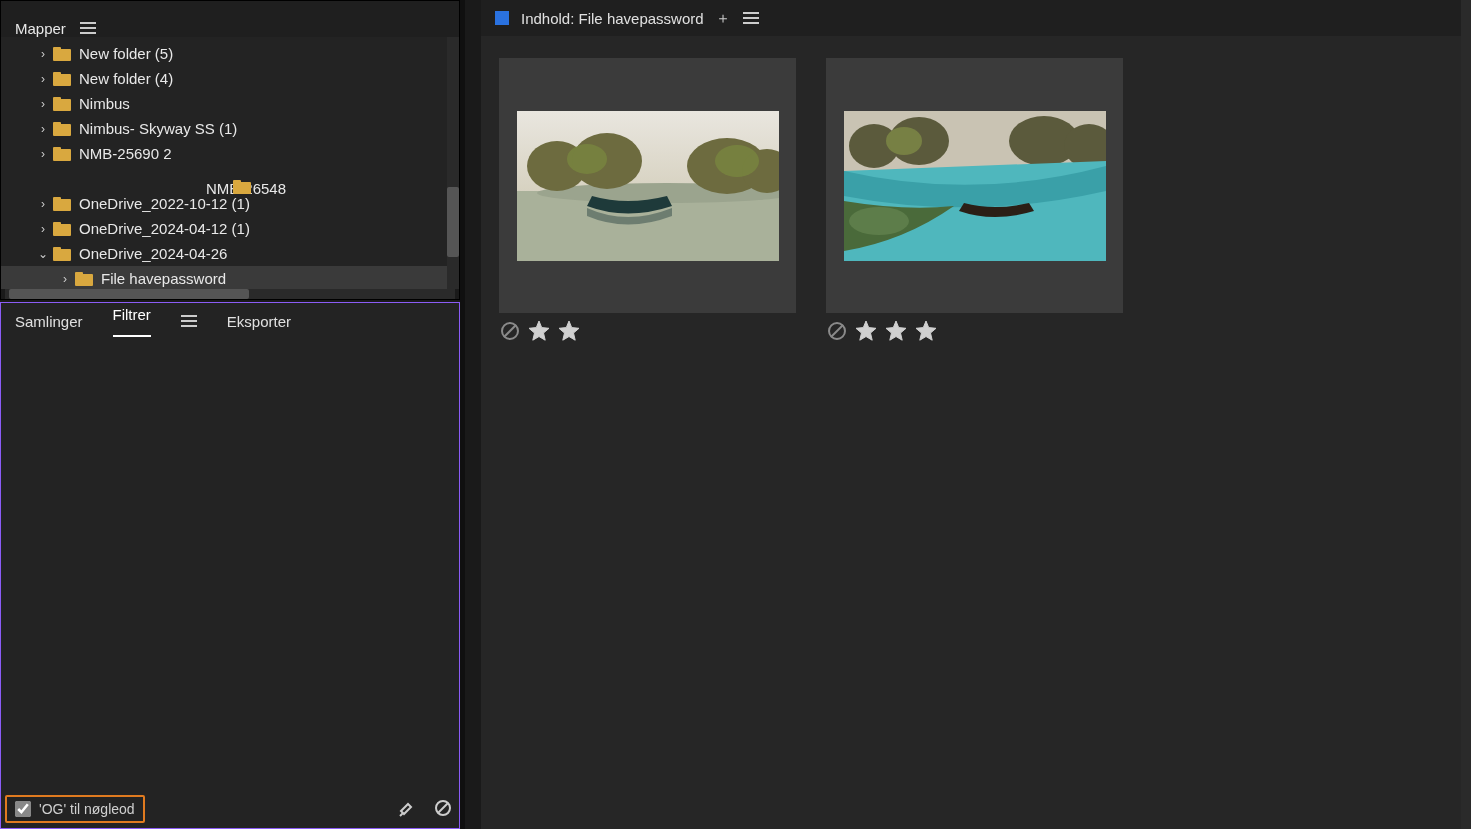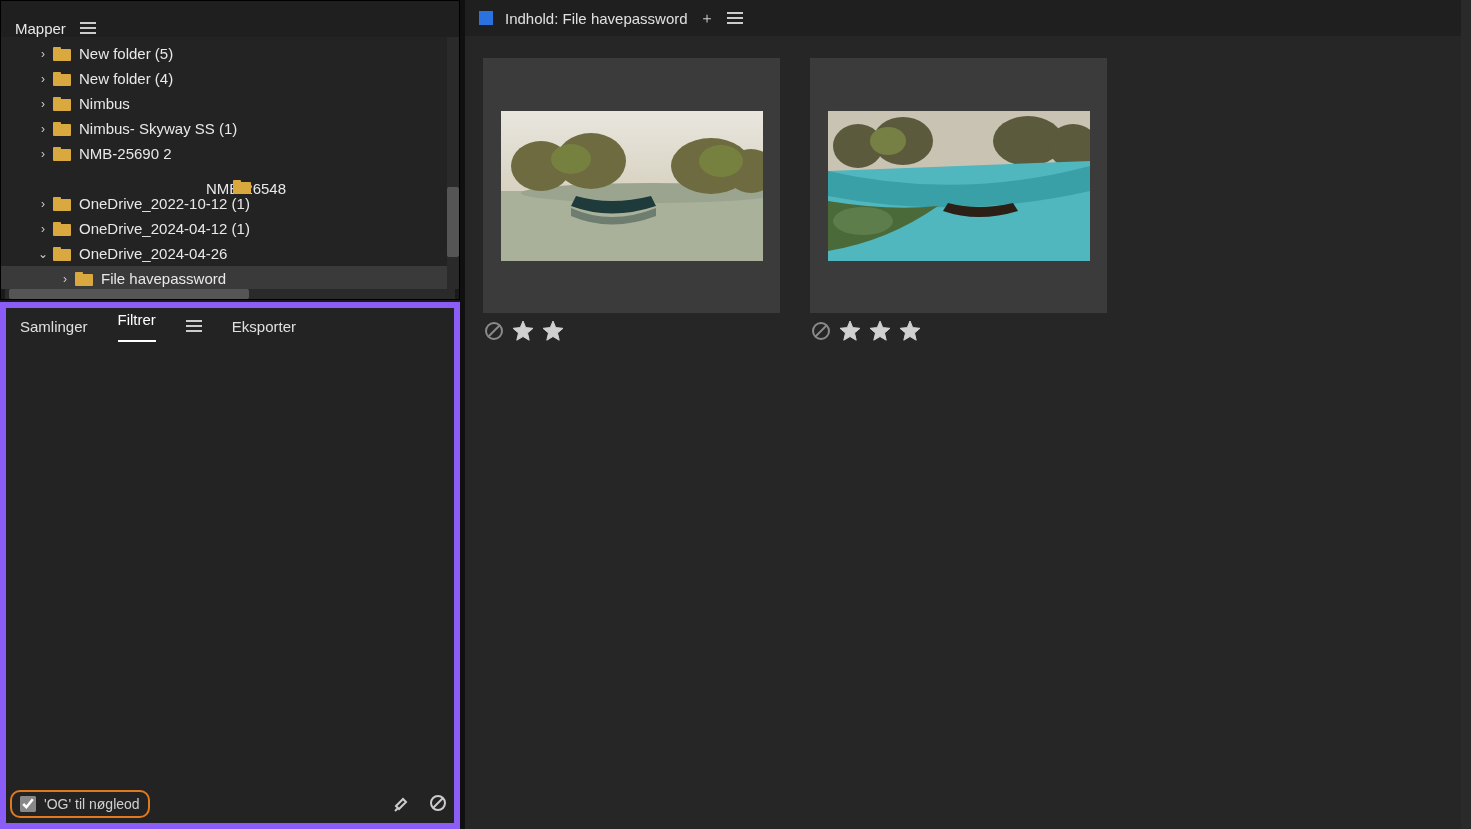--- a/index.html
+++ b/index.html
@@ -10,21 +10,21 @@
   color: #d0d0d0;
   font-size: 14px;
   overflow: hidden;
   position: relative;
 }
 .left-col {
   position: absolute; left: 0; top: 0; width: 460px; height: 100%;
   display: flex; flex-direction: column;
 }
 .right-col {
-  position: absolute; left: 465px; top: 0; right: 0; height: 100%;
+  position: absolute; left: 481px; top: 0; right: 0; height: 100%;
   display: flex; flex-direction: column;
 }
 .vsplit {
   position: absolute; left: 460px; top: 0; width: 5px; height: 100%;
   background: #101010;
 }
 
 
 .folders-panel {
   height: 300px;
@@ -71,40 +71,40 @@
 .fld::after{
   content:""; position:absolute; left:0; top:0; width:8px; height:4px;
   background:#d9a83f; border-radius:1px 1px 0 0;
 }
 .tree-bottom-scroll{height:10px;background:#2a2a2a;margin:0 4px;}
 .tree-bottom-scroll .h-thumb{height:10px;width:240px;background:#555;margin-left:4px;border-radius:2px;}
 
 
 .filter-panel {
   flex:1;
-  border: 6px solid #8b5cf6;
+  border: 1px solid #8b5cf6;
   margin-top:2px;
   display:flex; flex-direction:column;
   background:#232323;
 }
 .filter-tabs{
   height:36px; display:flex; align-items:center; gap:30px;
   padding:0 14px; color:#e0e0e0; font-size:15px;
 }
 .filter-tabs .tab{cursor:pointer;}
 .filter-tabs .tab.active{ color:#fff; border-bottom:2px solid #fff; padding-bottom:12px;}
 .filter-tabs .tab-menu{cursor:pointer;}
 .filter-body{flex:1;}
 .filter-footer{
   height:38px; display:flex; align-items:center; justify-content:space-between;
   padding:0 6px 0 4px;
 }
 .og-box{
   display:flex; align-items:center; gap:8px;
-  border:2px solid #e07a1f; padding:4px 8px; border-radius:10px;
+  border:2px solid #e07a1f; padding:4px 8px; border-radius:2px;
 }
 .og-box input{ width:16px; height:16px; accent-color:#888;}
 .filter-footer .icons{display:flex; gap:16px; align-items:center;}
 
 
 .content-header{
   height:36px; display:flex; align-items:center;
   padding:0 14px; gap:12px; font-size:15px; color:#e0e0e0;
   background:#1f1f1f;
 }

